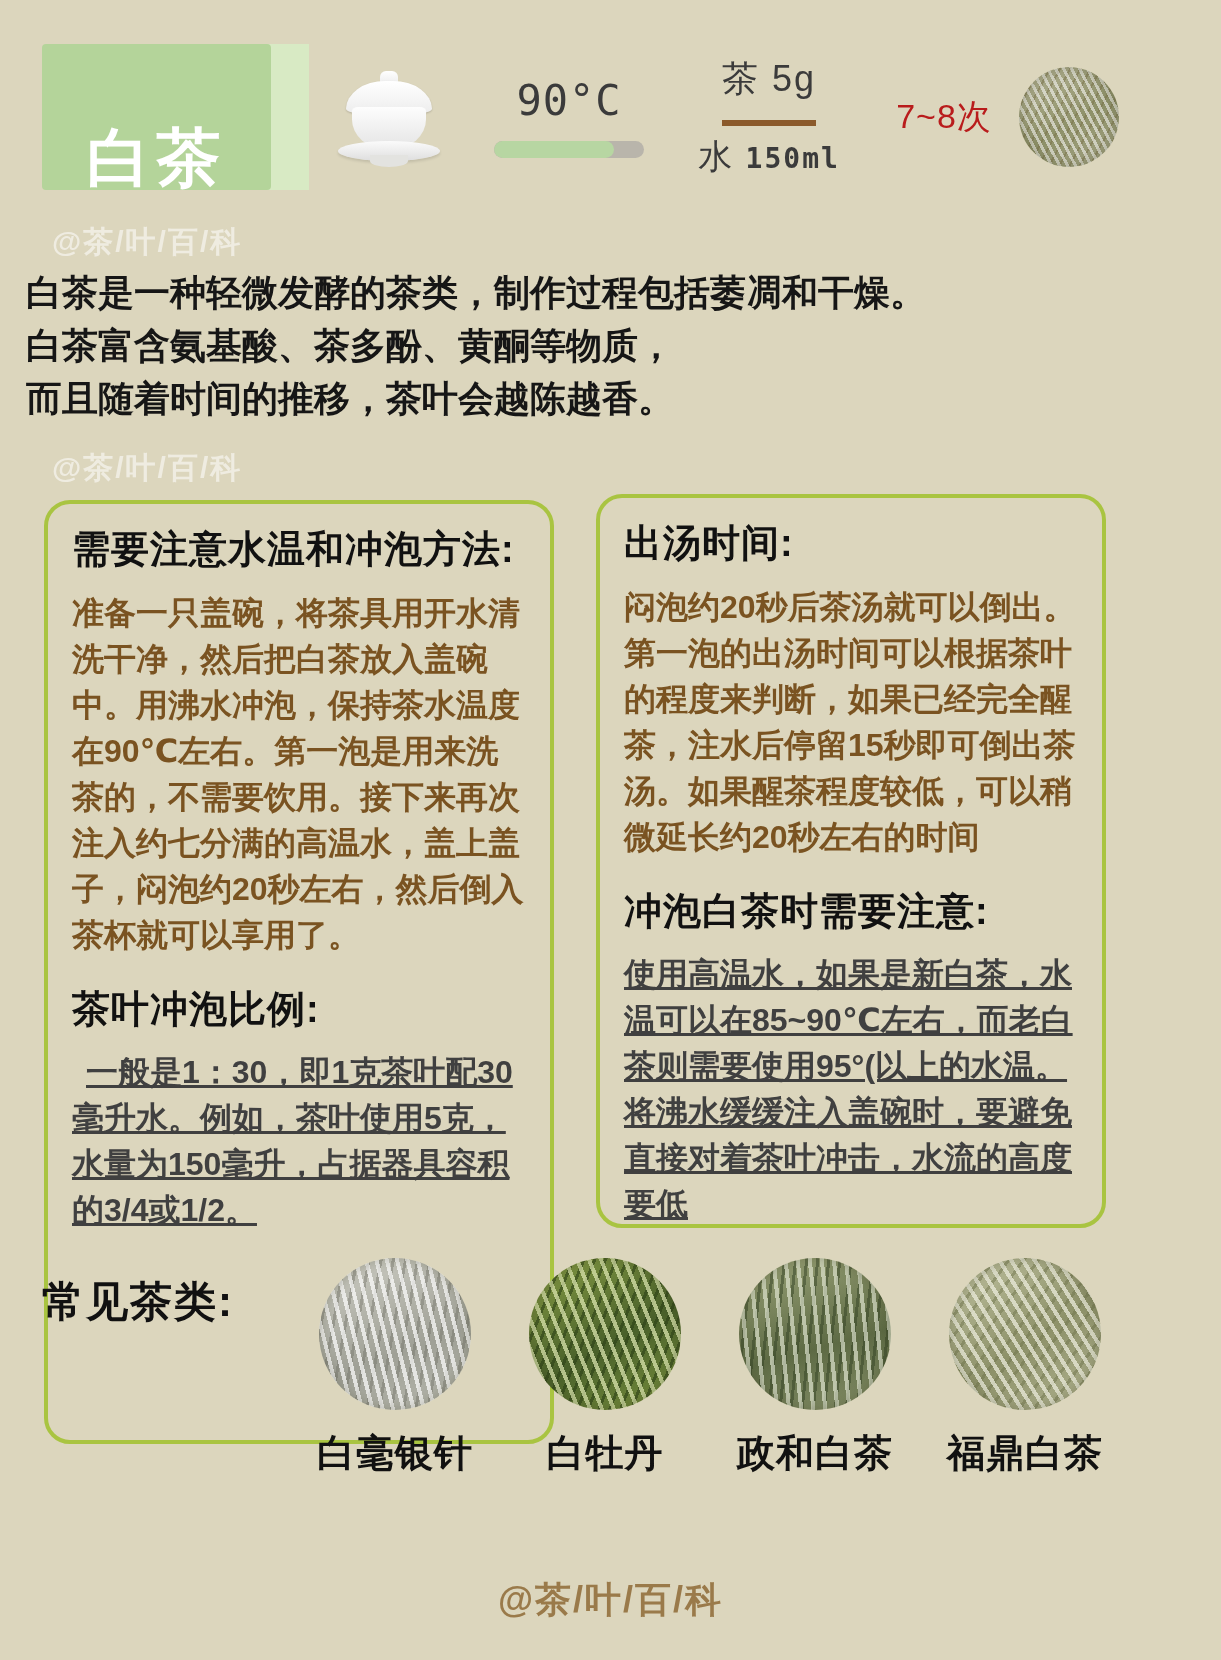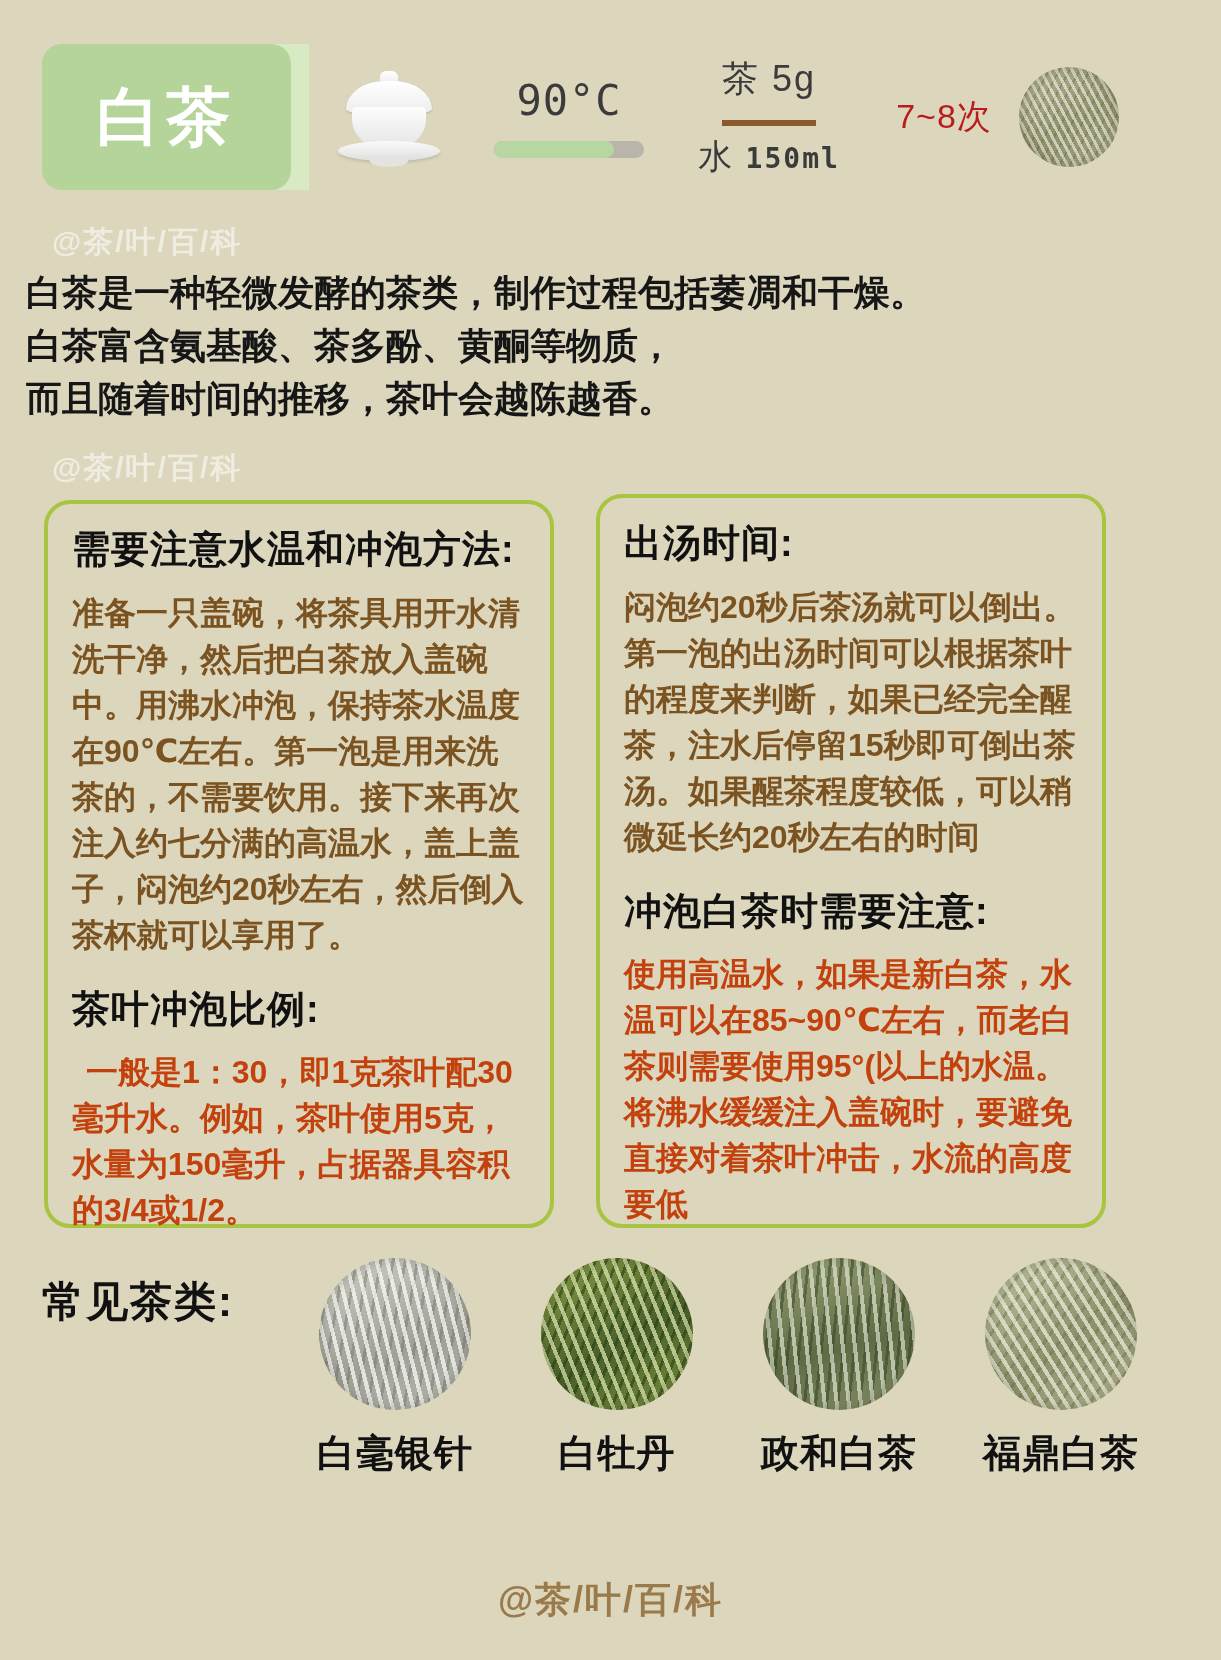--- a/index.html
+++ b/index.html
@@ -14,24 +14,24 @@
 
   
   .header {
     position: absolute; left: 42px; top: 44px;
     width: 1138px; height: 146px;
     background: #d8eac4;
     border-radius: 26px;
     display: flex; align-items: center;
   }
   .title-chip {
-    width: 249px; height: 146px;
+    width: 229px; height: 146px;
     background: #b4d49a;
-    border-radius: 20px;
-    display: flex; align-items: center; justify-content: center;
+    border-radius: 4px;
+    display: flex; align-items: flex-end; justify-content: center;
     flex: 0 0 auto;
   }
   .title-chip .title {
     color: #ffffff; font-size: 64px; font-weight: bold;
     letter-spacing: 6px; line-height: 1;
   }
   .header-right {
     position: absolute; left: 267px; top: 0;
     width: 871px; height: 146px;
     background: #dcd6bd;
@@ -128,45 +128,45 @@
   .intro p { white-space: nowrap; }
 
   
   .card {
     position:absolute;
     background: #dcd6bd;
     border: 4px solid #a9c441;
     border-radius: 26px;
     padding: 22px 24px 18px 24px;
   }
-  .card-left  { left: 44px;  top: 500px; width: 510px; height: 728px; }
+  .card-left  { left: 44px;  top: 500px; width: 510px; height: 944px; }
   .card-right { left: 596px; top: 494px; width: 510px; height: 734px; }
 
   .card h2 {
     font-size: 38px; color: #111111; font-weight: bold;
     letter-spacing: 1px; line-height: 1.25; margin-bottom: 16px;
   }
   .card h2.second { margin-top: 28px; }
   .body-brown {
     color: #7a5321; font-size: 32px; font-weight: bold; line-height: 46px;
     letter-spacing: 0px;
   }
   .body-red {
-    color: #c2410c; font-size: 32px; font-weight: bold; line-height: 46px;
+    color: #404040; font-size: 32px; font-weight: bold; line-height: 46px; text-decoration: underline;
   }
   .indent { text-indent: 14px; }
 
   
   .types-label {
     position:absolute; left: 42px; top: 1274px;
     font-size: 42px; font-weight: bold; color: #111111; letter-spacing: 2px;
   }
   .types-row {
     position:absolute; left: 290px; top: 1258px; width: 880px;
-    display: flex; gap: 12px;
+    display: flex; gap: 0px;
   }
   .type-item { width: 210px; text-align: center; }
   .type-thumb {
     width: 152px; height: 152px; border-radius: 50%; margin: 0 auto;
     box-shadow: inset 0 0 14px rgba(50,50,20,.3);
   }
   .t1 {
     background:
       repeating-linear-gradient(76deg, rgba(255,255,255,.7) 0 4px, rgba(0,0,0,0) 4px 10px),
       repeating-linear-gradient(100deg, rgba(110,110,100,.4) 0 3px, rgba(0,0,0,0) 3px 12px),

